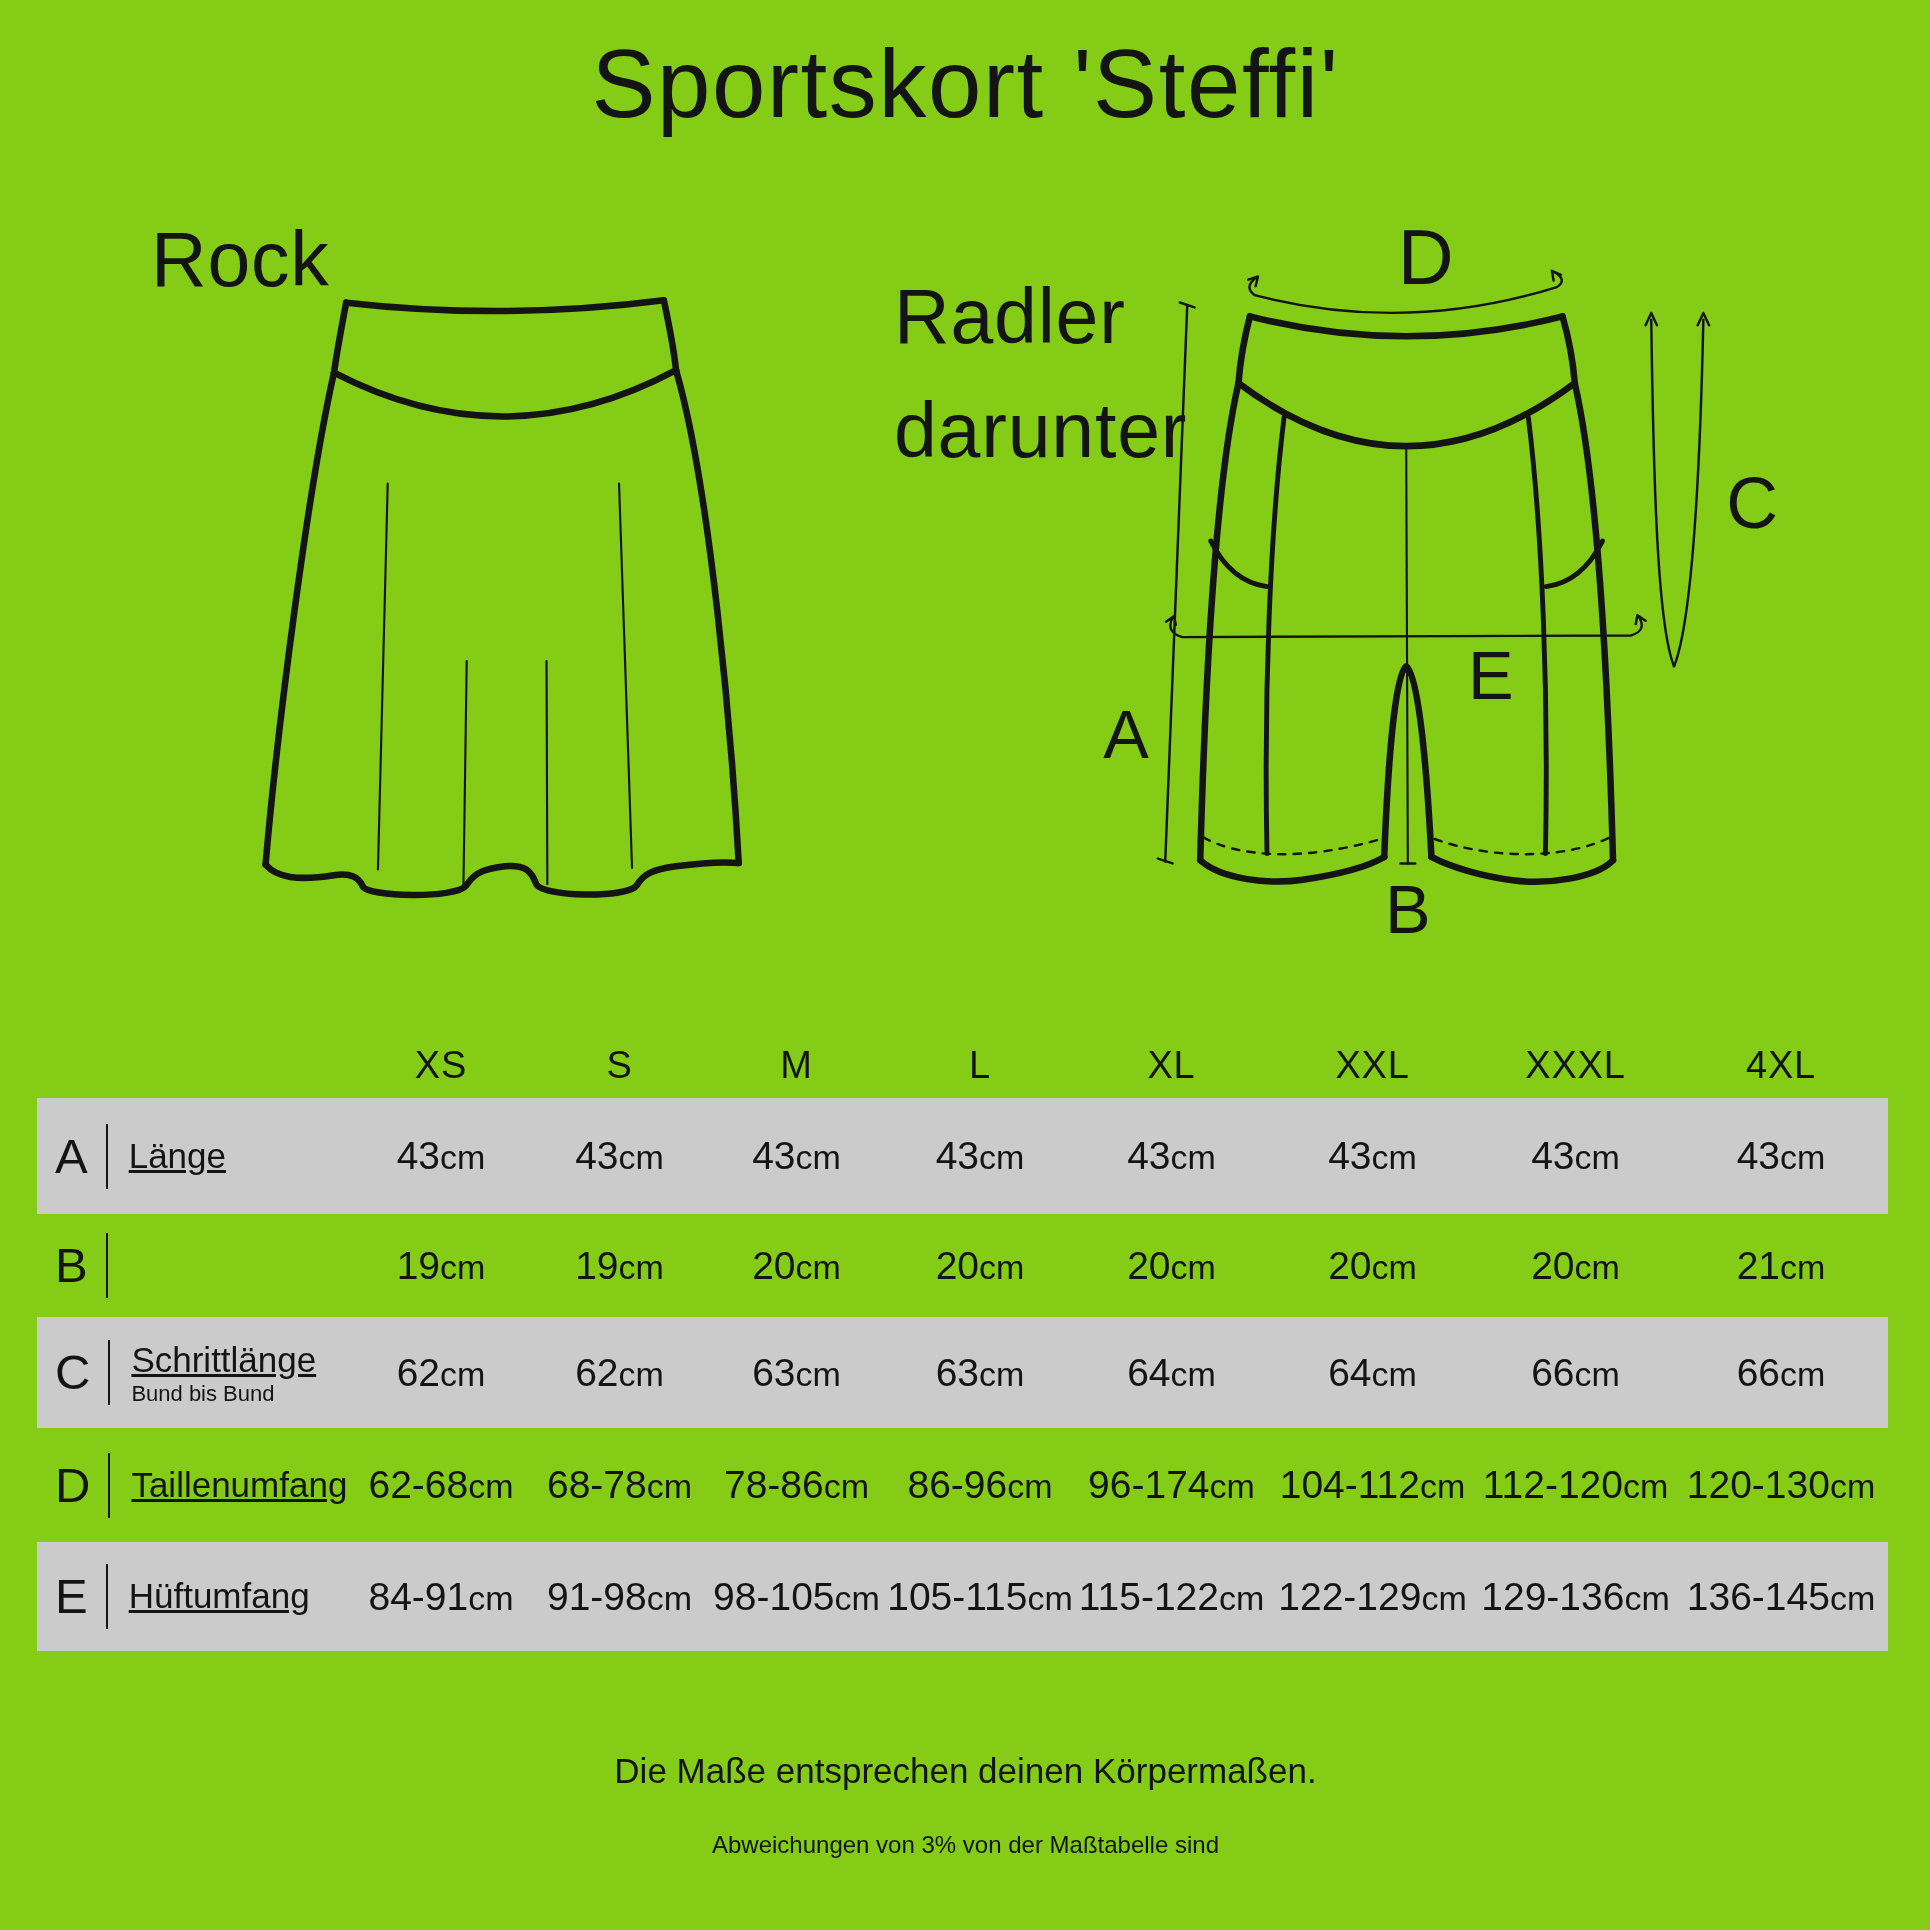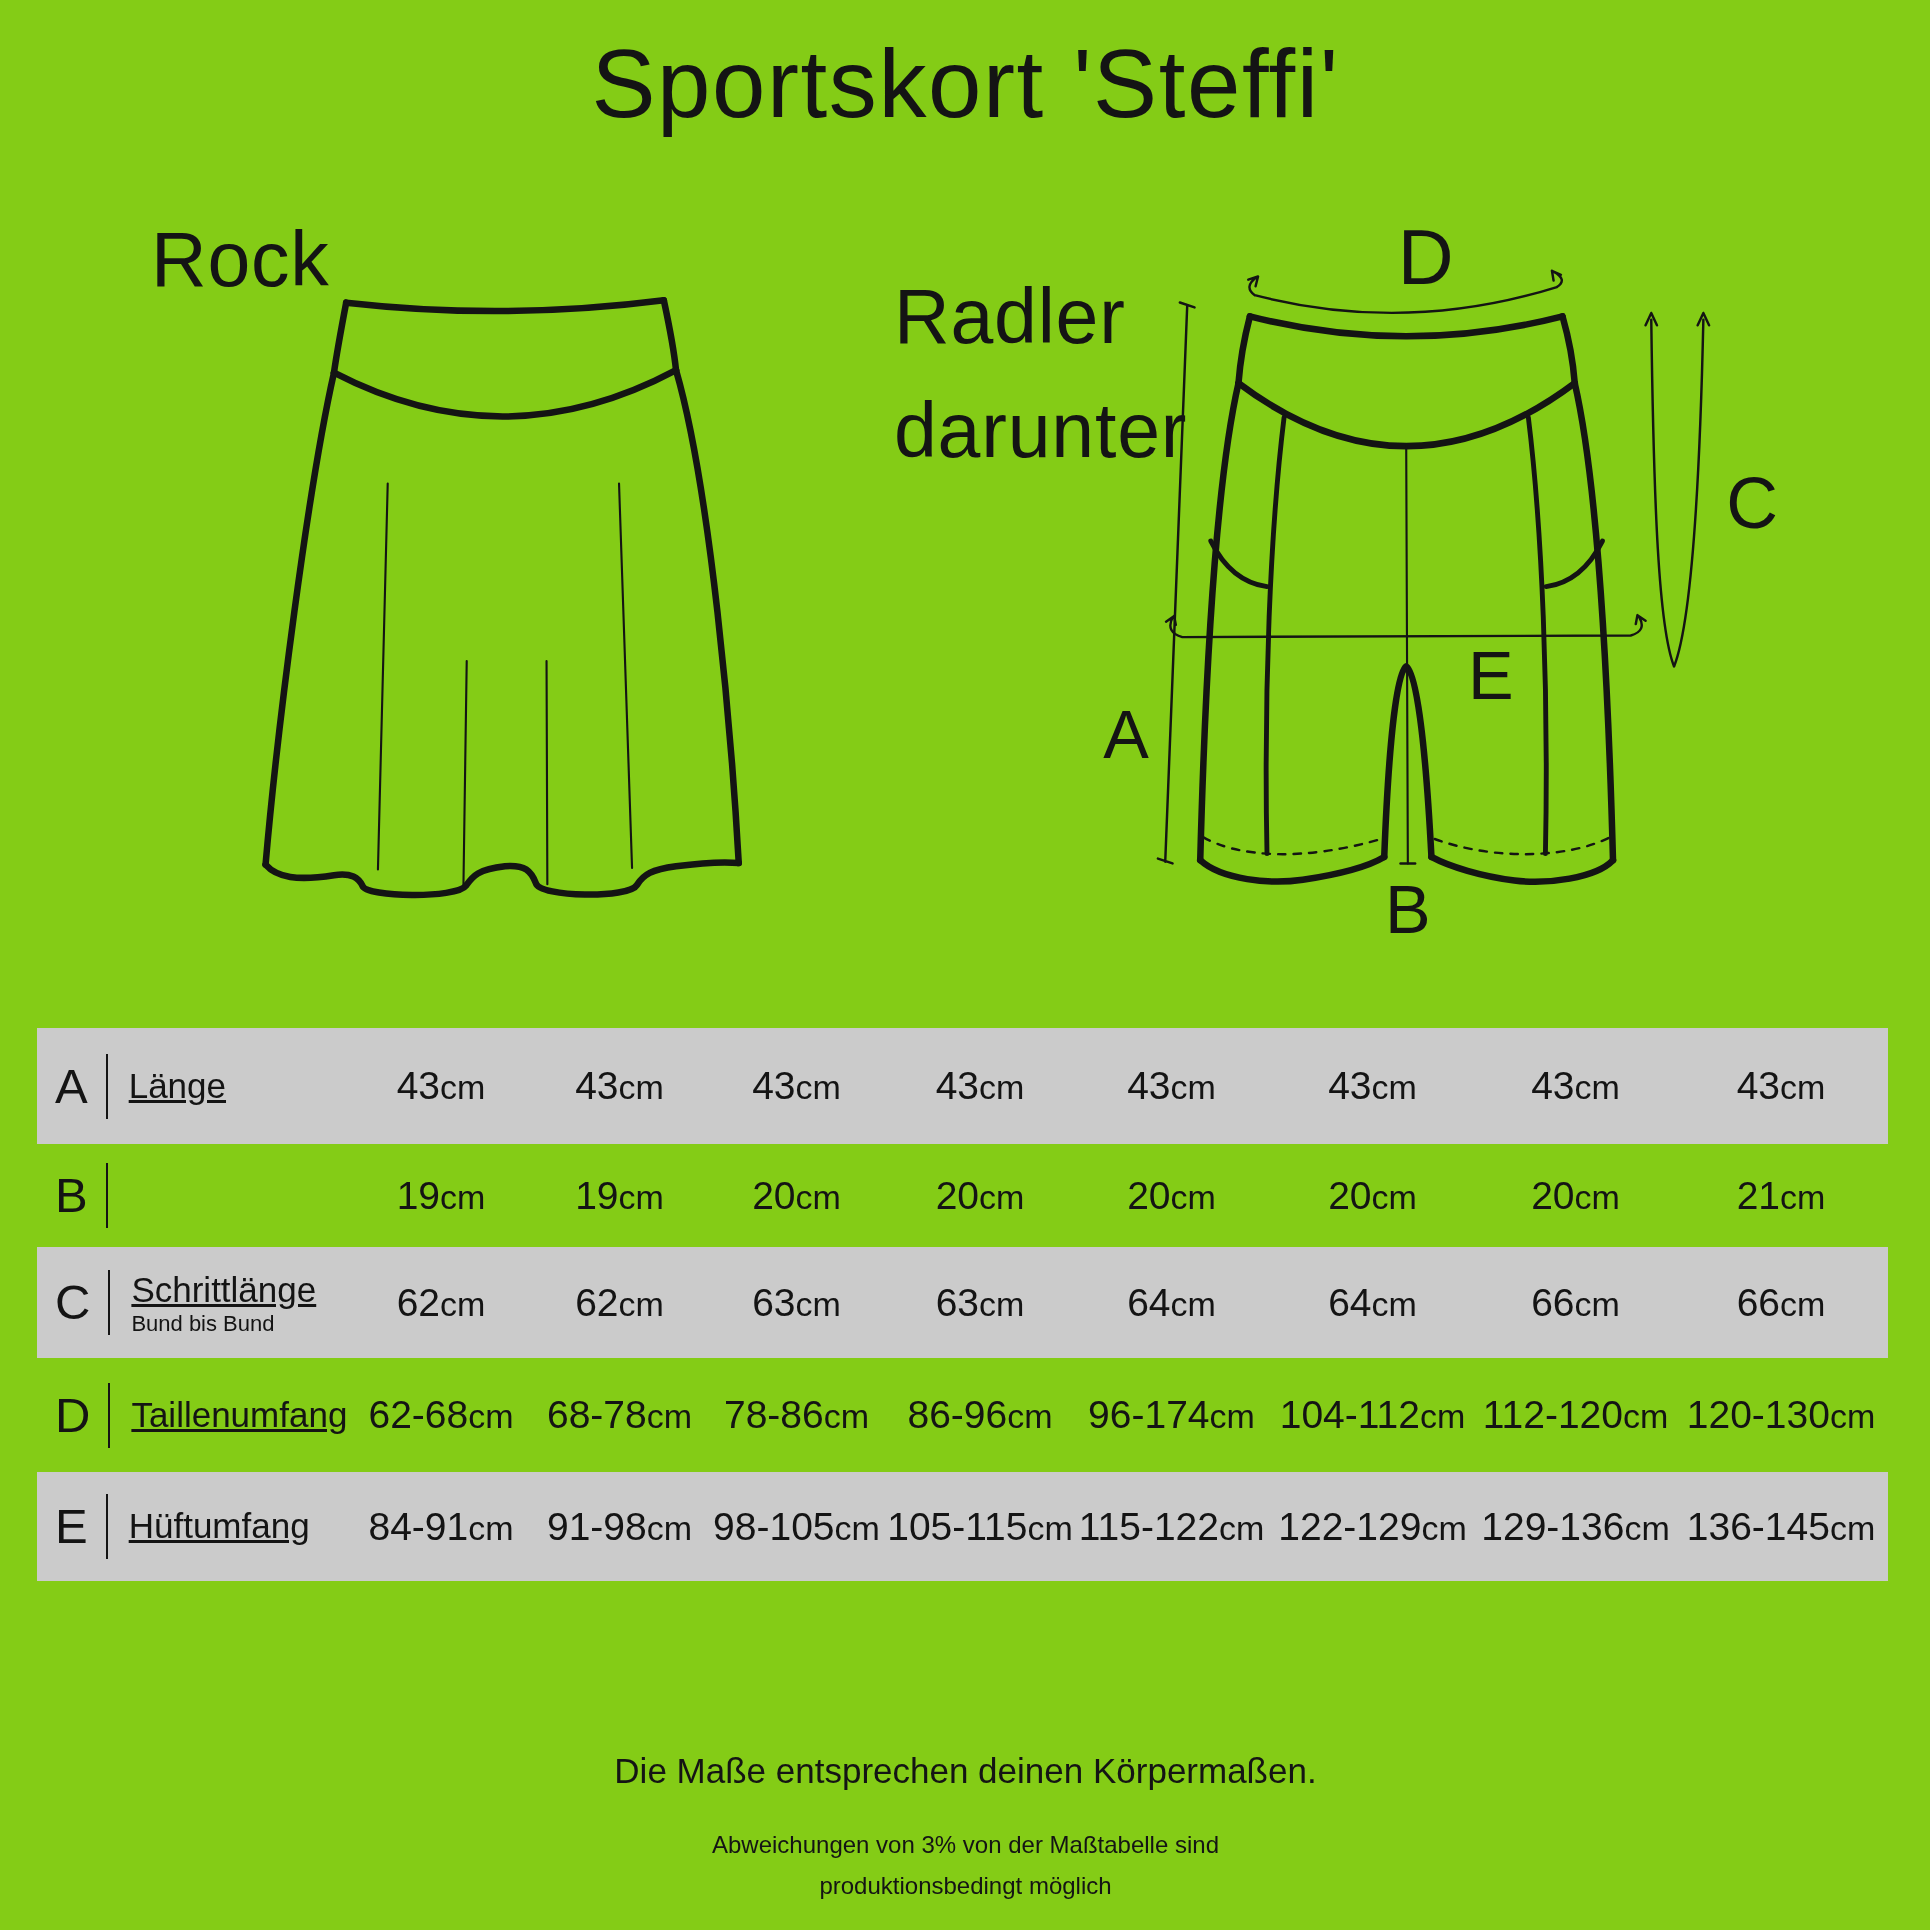--- a/index.html
+++ b/index.html
@@ -119,20 +119,32 @@
              M 1912,352 Q 1926,343 1908,333 M 1906,332 L 1917,337 M 1906,332 L 1908,344"></path>
     <text class="ltr ltr-d" x="1751" y="348" text-anchor="middle">D</text>
 
     <path class="g-note" d="M 1452,782 L 2003,780
              M 1452,782 Q 1431,776 1440,758 M 1442,756 L 1432,763 M 1442,756 L 1444,767
              M 2003,780 Q 2023,774 2013,757 M 2011,755 L 2021,762 M 2011,755 L 2009,766"></path>
     <text class="ltr" x="1831" y="858" text-anchor="middle">E</text>
   </svg>
 
   <div class="size-table">
+    <div class="trow thead">
+      <div class="cell c0"></div>
+
+    <div class="cell c1 size-header">XS</div>
+        <div class="cell c2 size-header">S</div>
+        <div class="cell c3 size-header">M</div>
+        <div class="cell c4 size-header">L</div>
+        <div class="cell c5 size-header">XL</div>
+        <div class="cell c6 size-header">XXL</div>
+        <div class="cell c7 size-header">XXXL</div>
+        <div class="cell c8 size-header">4XL</div>
+      </div>
     <div class="tbody">
 
     <div class="trow shaded">
           <div class="cell c0 rowlabel">
             <span class="letter">A</span>
             <span class="bar"></span>
             <span class="stack">
               <span class="lab-main">Länge</span>
             </span>
           </div>
@@ -210,17 +222,16 @@
           <div class="cell c6 val"><span class="num">122-129</span><span class="unit">cm</span></div>
           <div class="cell c7 val"><span class="num">129-136</span><span class="unit">cm</span></div>
           <div class="cell c8 val"><span class="num">136-145</span><span class="unit">cm</span></div>
         </div>
       </div>
   </div>
 
   <div class="footer-big">Die Maße entsprechen deinen Körpermaßen.</div>
   <div class="footer-small">
     <div>Abweichungen von 3% von der Maßtabelle sind</div>
-    <div>produktionsbedingt möglich</div>
   </div>
 
 </div>
 
 
 </body></html>

